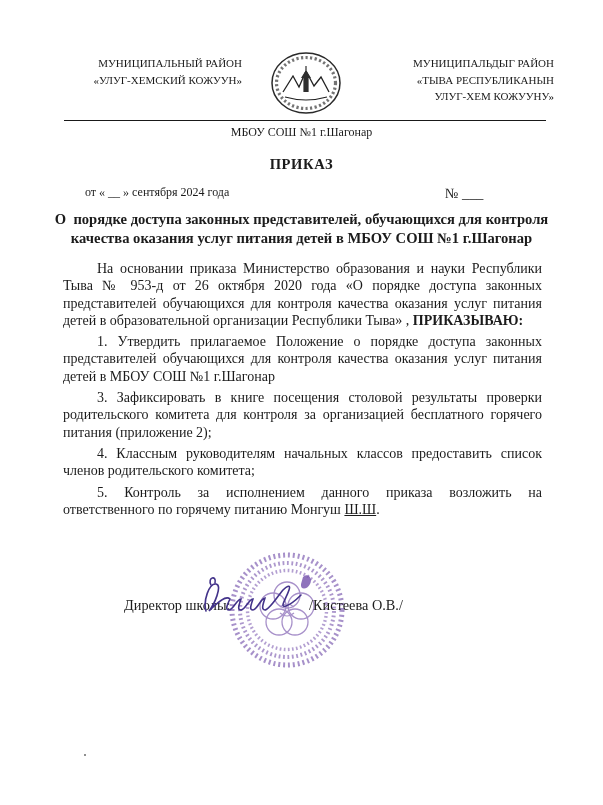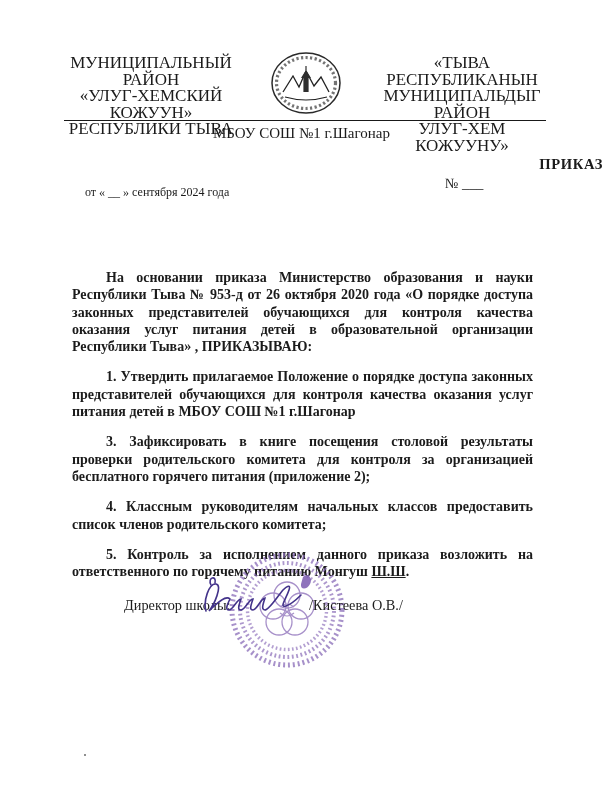--- a/index.html
+++ b/index.html
@@ -6,79 +6,82 @@
   .page {
     position:relative; width:603px; height:805px; margin:0 auto;
     background:#ffffff; overflow:hidden;
     font-family:"Liberation Serif","DejaVu Serif",serif;
     color:#1b1b1b;
   }
   .letterhead {
     position:absolute; top:50px; left:60px; width:494px;
     display:flex; justify-content:space-between; align-items:flex-start;
   }
-  .lh-block { font-size:17px; line-height:16.5px; text-align:center; padding-top:5px; font-weight:400; }
+  .lh-block { font-size:11px; line-height:16.5px; text-align:right; padding-top:5px; font-weight:400; }
   .lh-left  { width:182px; }
   .lh-right { width:184px; }
   .emblem-wrap { width:74px; height:66px; flex:0 0 auto; }
   .rule { position:absolute; top:120px; left:64px; width:482px; border-top:1.6px solid #191919; }
-  .org-line { position:absolute; top:125px; left:0; width:100%; text-align:center; font-size:15px; }
-  .order-heading { position:absolute; top:156px; left:0; width:100%; text-align:right; font-weight:700; font-size:14.6px; letter-spacing:0.6px; }
+  .org-line { position:absolute; top:125px; left:0; width:100%; text-align:center; font-size:12px; }
+  .order-heading { position:absolute; top:156px; left:0; width:100%; text-align:center; font-weight:700; font-size:14.6px; letter-spacing:0.6px; }
   .date-line { position:absolute; top:185px; left:85px; font-size:12px; }
-  .order-number { position:absolute; top:175px; left:445px; font-size:14.2px; }
+  .order-number { position:absolute; top:185px; left:445px; font-size:14.2px; }
   .subject { position:absolute; top:210px; left:28px; width:547px; text-align:center; font-weight:700; font-size:14.6px; line-height:19px; }
   .body-text { position:absolute; top:256px; left:59px; width:487px; font-size:14px; line-height:17.3px; text-align:justify; }
-  .body-text p { margin:13px; text-indent:34px;font-weight:bold; }
+  .body-text p { margin:4px; text-indent:34px; }
   .ul { text-decoration:underline; }
   .stamp { position:absolute; top:551px; left:228px; z-index:1; }
   .signature-svg { position:absolute; top:571px; left:196px; z-index:4; }
   .sig-label { position:absolute; top:597px; left:124px; font-size:14.3px; z-index:3; }
   .sig-name  { position:absolute; top:597px; left:309px; font-size:14.3px; z-index:3;text-align:right; }
   .speck { position:absolute; top:754px; left:84px; width:2px; height:2px; background:#8f8f8f; }
 </style>
 </head>
 <body>
 
 <div class="page">
 
   <div class="letterhead">
     <div class="lh-block lh-left">
       <div>МУНИЦИПАЛЬНЫЙ РАЙОН</div>
       <div>«УЛУГ-ХЕМСКИЙ КОЖУУН»</div>
-      <div>РЕСПУБЛИКИ ТЫВА</div>
     </div>
 
     <div class="emblem-wrap">
       <svg width="74" height="66" viewBox="0 0 74 66">
         <ellipse cx="37" cy="33" rx="34" ry="30" fill="#ffffff" stroke="#2a2a2a" stroke-width="1.5"></ellipse>
         <ellipse cx="37" cy="33" rx="29.5" ry="25.5" fill="none" stroke="#2a2a2a" stroke-width="3.2" stroke-dasharray="2.2 2.4" opacity="0.65"></ellipse>
         <path d="M14 42 L24 26 L30 37 L37 21 L45 36 L52 27 L60 42" fill="none" stroke="#222" stroke-width="1.3"></path>
         <path d="M32 28 L37 20 L42 28 Z" fill="#2e2e2e"></path>
         <rect x="34.4" y="28" width="5.2" height="14" fill="#2e2e2e"></rect>
         <line x1="37" y1="16" x2="37" y2="20" stroke="#2e2e2e" stroke-width="1.2"></line>
         <path d="M16 47 Q37 53 58 47" fill="none" stroke="#222" stroke-width="1.2"></path>
       </svg>
     </div>
 
     <div class="lh-block lh-right">
+      <div>МУНИЦИПАЛЬДЫГ РАЙОН</div>
       <div>«ТЫВА РЕСПУБЛИКАНЫН</div>
-      <div>МУНИЦИПАЛЬДЫГ РАЙОН</div>
       <div>УЛУГ-ХЕМ КОЖУУНУ»</div>
     </div>
   </div>
 
   <div class="rule"></div>
 
   <div class="org-line">МБОУ СОШ №1 г.Шагонар</div>
 
   <div class="order-heading">ПРИКАЗ</div>
 
   <div class="date-line">от « __ » сентября 2024 года</div>
   <div class="order-number">№ ___</div>
 
+  <div class="subject">
+    <div>О&nbsp; порядке доступа законных представителей, обучающихся для контроля</div>
+    <div>качества оказания услуг питания детей в МБОУ СОШ №1 г.Шагонар</div>
+  </div>
 
   <div class="body-text">
     <p><span>На основании приказа Министерство образования и науки Республики Тыва № 953-д от 26 октября 2020 года «О порядке доступа законных представителей обучающихся для контроля качества оказания услуг питания детей в образовательной организации Республики Тыва» , </span><b>ПРИКАЗЫВАЮ:</b></p>
     <p>1. Утвердить прилагаемое Положение о порядке доступа законных представителей обучающихся для контроля качества оказания услуг питания детей в МБОУ СОШ №1 г.Шагонар</p>
     <p>3. Зафиксировать в книге посещения столовой результаты проверки родительского комитета для контроля за организацией бесплатного горячего питания (приложение 2);</p>
     <p>4. Классным руководителям начальных классов предоставить список членов родительского комитета;</p>
     <p><span>5. Контроль за исполнением данного приказа возложить на ответственного по горячему питанию Монгуш </span><span class="ul">Ш.Ш</span><span>.</span></p>
   </div>
 
   <div class="stamp">

